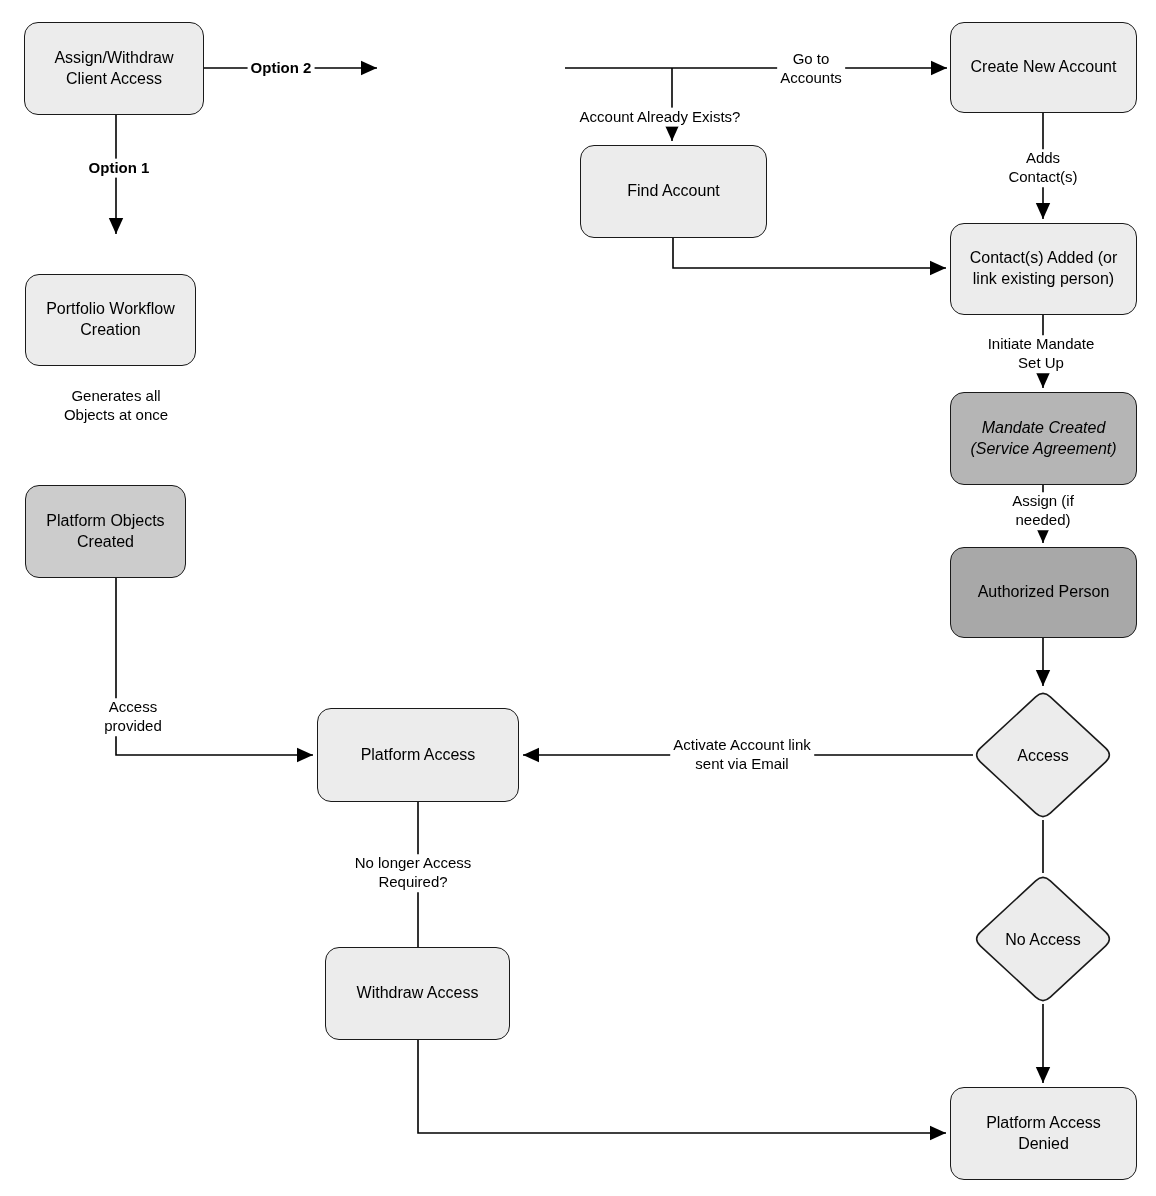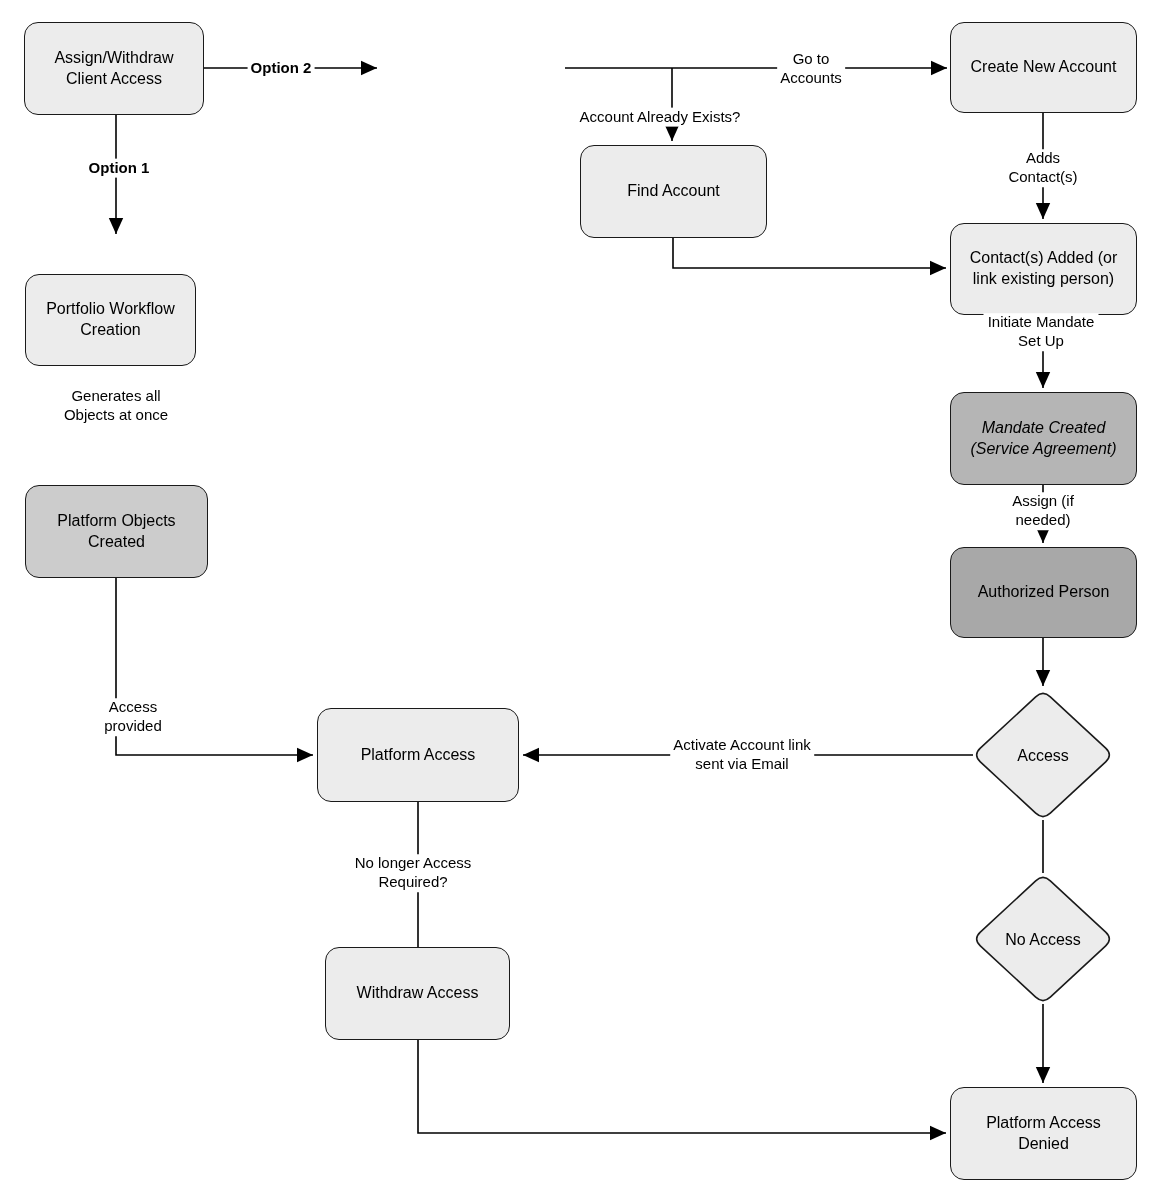--- a/index.html
+++ b/index.html
@@ -80,21 +80,21 @@
   <div class="node" style="left: 950px; top: 22px; width: 187px; height: 91px; background-color: rgb(236, 236, 236);">
     <span class="nlabel">Create New Account</span>
   </div>
   <div class="node" style="left: 580px; top: 145px; width: 187px; height: 93px; background-color: rgb(236, 236, 236);">
     <span class="nlabel">Find Account</span>
   </div>
   <div class="node" style="left: 25px; top: 238px; width: 171px; height: 92px; background-color: rgb(236, 236, 236); margin-top: 36px;">
     <span class="nlabel">Portfolio Workflow
 Creation</span>
   </div>
-  <div class="node" style="left: 25px; top: 485px; width: 183px; height: 93px; background-color: rgb(204, 204, 204); align-items: center;">
+  <div class="node" style="left: 25px; top: 485px; width: 161px; height: 93px; background-color: rgb(204, 204, 204); align-items: center;">
     <span class="nlabel">Platform Objects
 Created</span>
   </div>
   <div class="node" style="left: 950px; top: 223px; width: 187px; height: 92px; background-color: rgb(236, 236, 236);">
     <span class="nlabel">Contact(s) Added (or
 link existing person)</span>
   </div>
   <div class="node" style="left: 950px; top: 392px; width: 187px; height: 93px; background-color: rgb(181, 181, 181); font-style: italic;">
     <span class="nlabel">Mandate Created
 (Service Agreement)</span>
@@ -115,21 +115,21 @@
 
   <div class="dlabel" style="left:1043px; top:756px;">Access</div>
   <div class="dlabel" style="left:1043px; top:940px;">No Access</div>
 
   <div class="elabel bold" style="left:281px; top:68px;">Option 2</div>
   <div class="elabel bold" style="left:119px; top:168px;">Option 1</div>
   <div class="elabel" style="left:811px; top:69px;">Go to
 Accounts</div>
   <div class="elabel" style="left:660px; top:117px;">Account Already Exists?</div>
   <div class="elabel" style="left:1043px; top:168px;">Adds Contact(s)</div>
-  <div class="elabel" style="left:1041px; top:332px;">Initiate Mandate Set Up</div>
+  <div class="elabel" style="left:1041px; top:354px;">Initiate Mandate Set Up</div>
   <div class="elabel" style="left:1043px; top:511px;">Assign (if needed)</div>
   <div class="elabel" style="left:742px; top:755px;">Activate Account link
 sent via Email</div>
   <div class="elabel" style="left:133px; top:717px;">Access
 provided</div>
   <div class="elabel" style="left:413px; top:873px;">No longer Access
 Required?</div>
   <div class="elabel" style="left:116px; top:406px;">Generates all
 Objects at once</div>
 

